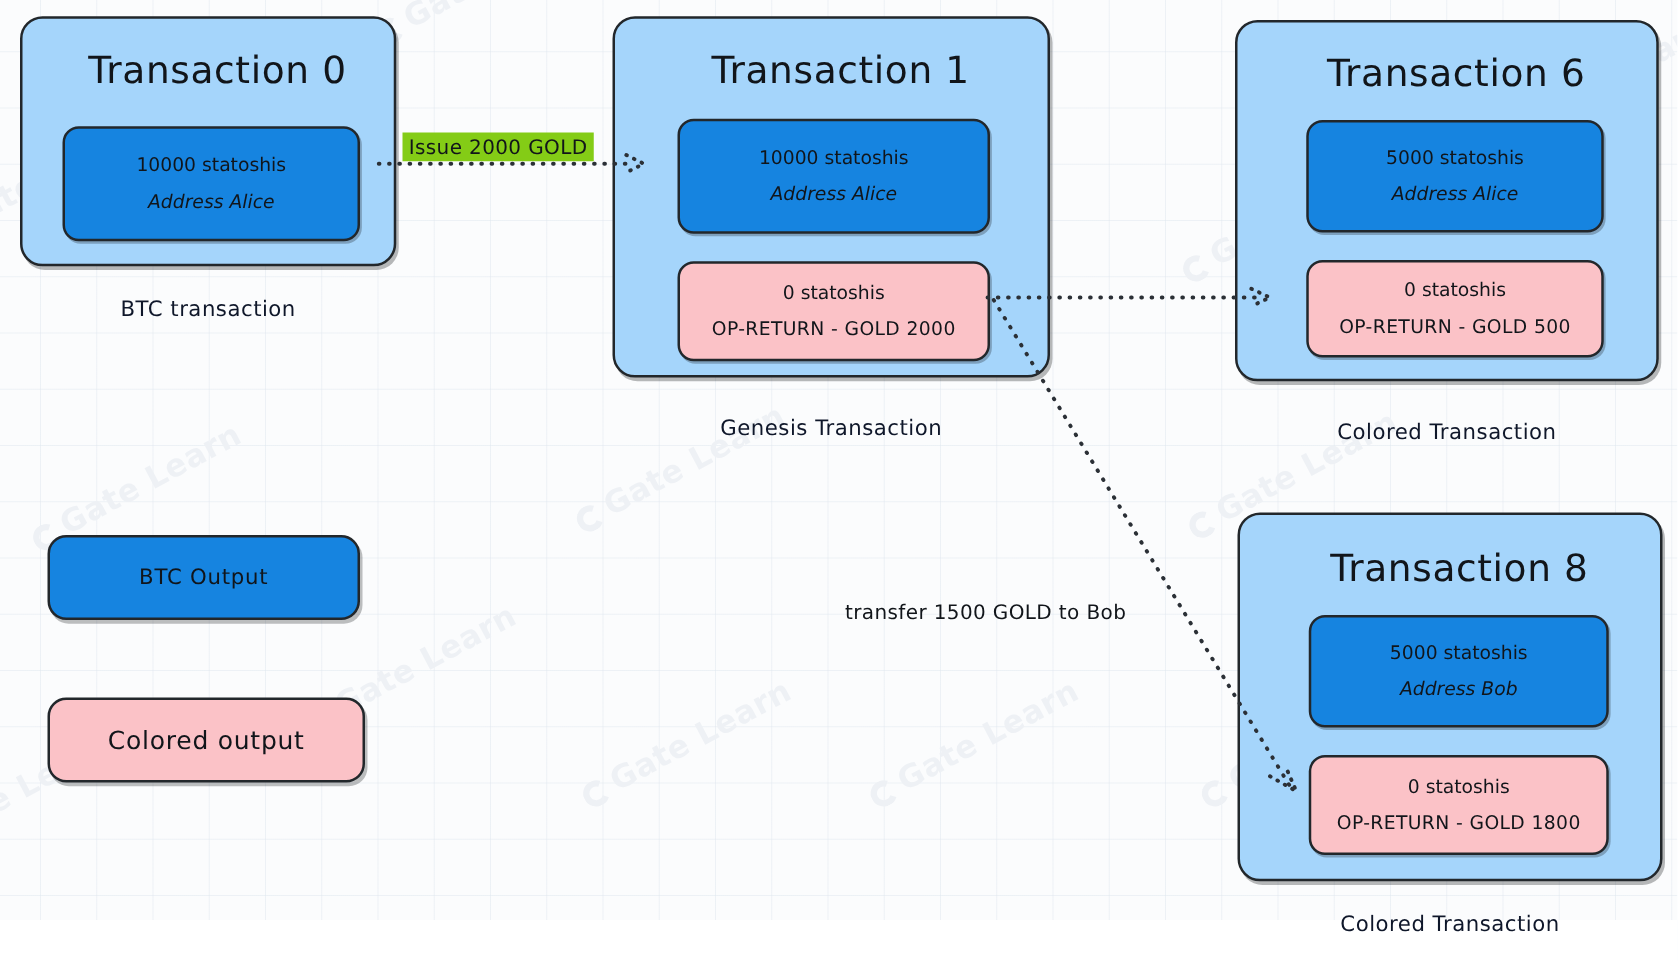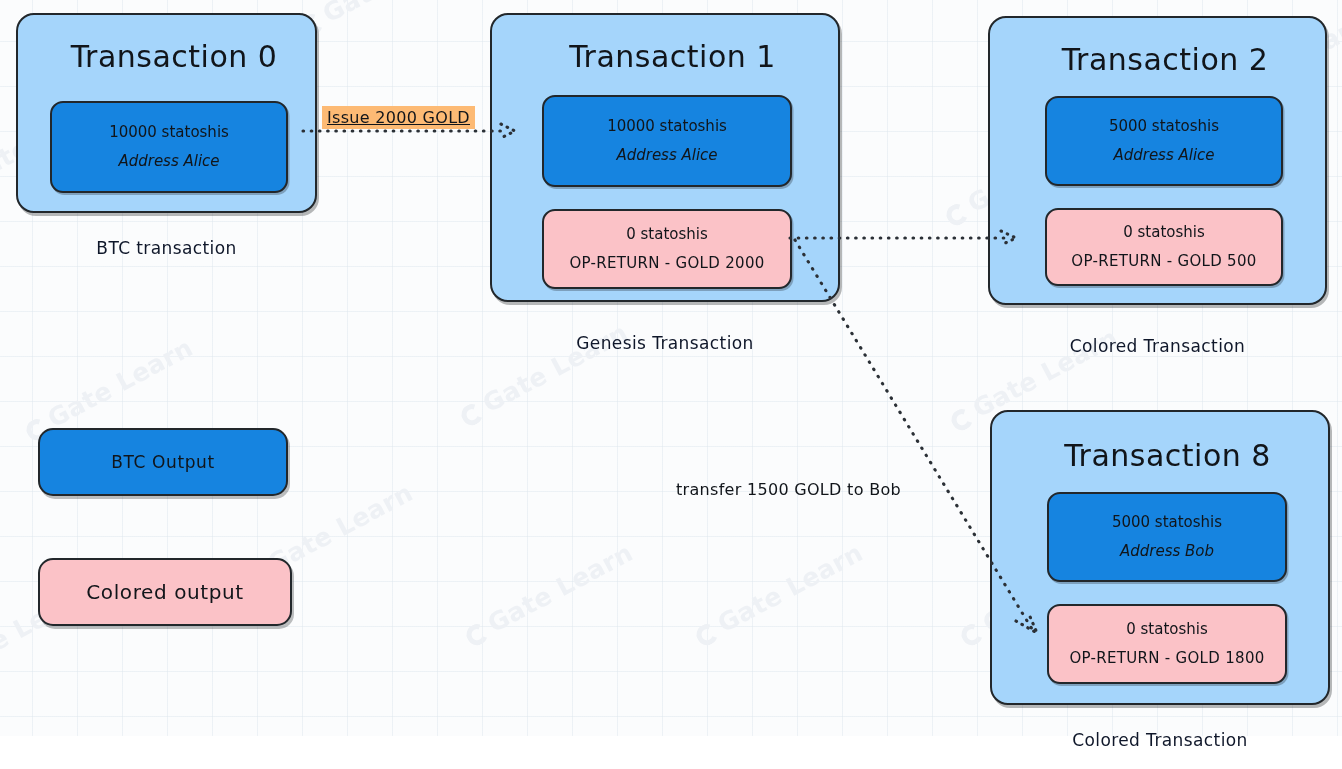--- a/index.html
+++ b/index.html
@@ -142,23 +142,22 @@
   
   .arrow-label {
     position: absolute;
     font-family: "DejaVu Sans", sans-serif;
     font-size: 16px;
     color: #11151a;
     white-space: nowrap;
     letter-spacing: 0.3px;
   }
   .arrow-label.boxed {
-    background: #fdba74;
+    background: #84cc16;
     padding: 2px 5px;
-    text-decoration: underline;
   }
   svg.arrows {
     position: absolute;
     left: 0; top: 0;
     width: 1342px;
     height: 769px;
     pointer-events: none;
     overflow: visible;
   }
 </style>
@@ -200,21 +199,21 @@
       <div class="l2">Address Alice</div>
     </div>
     <div class="out colored" style="left:50px; top:194px; width:250px; height:80px;">
       <div class="l1">0 statoshis</div>
       <div class="l2">OP-RETURN - GOLD 2000</div>
     </div>
   </div>
   <div class="caption" style="left:490px; top:333px; width:350px;">Genesis Transaction</div>
 
   <div class="txbox" style="left:988px; top:16px; width:339px; height:289px;">
-    <div class="txtitle" style="top:24px;">Transaction 2</div>
+    <div class="txtitle" style="top:24px;">Transaction 6</div>
     <div class="out btc" style="left:55px; top:78px; width:238px; height:90px;">
       <div class="l1">5000 statoshis</div>
       <div class="l2">Address Alice</div>
     </div>
     <div class="out colored" style="left:55px; top:190px; width:238px; height:78px;">
       <div class="l1">0 statoshis</div>
       <div class="l2">OP-RETURN - GOLD 500</div>
     </div>
   </div>
   <div class="caption" style="left:988px; top:336px; width:339px;">Colored Transaction</div>

